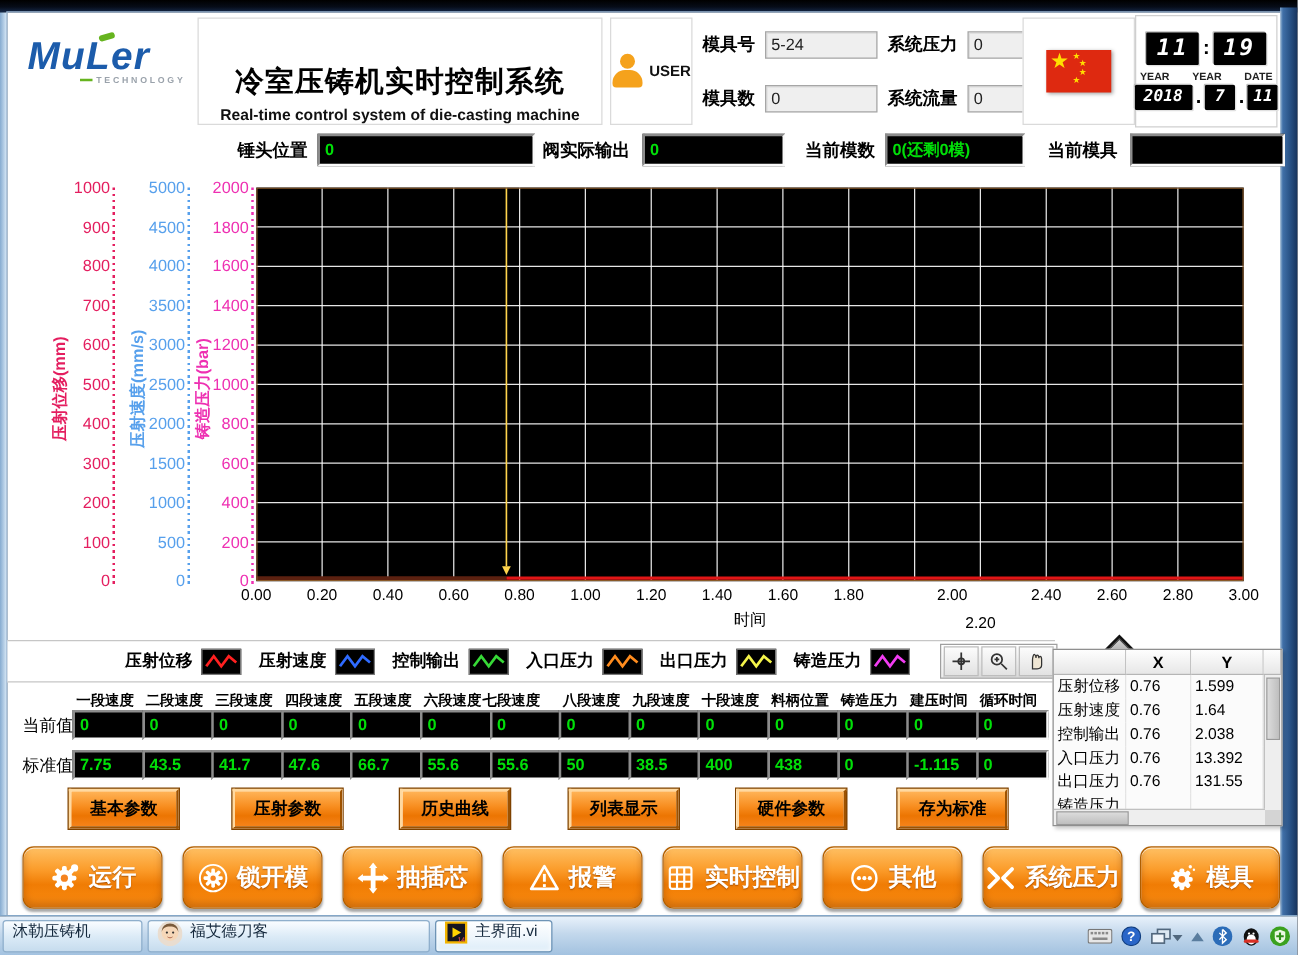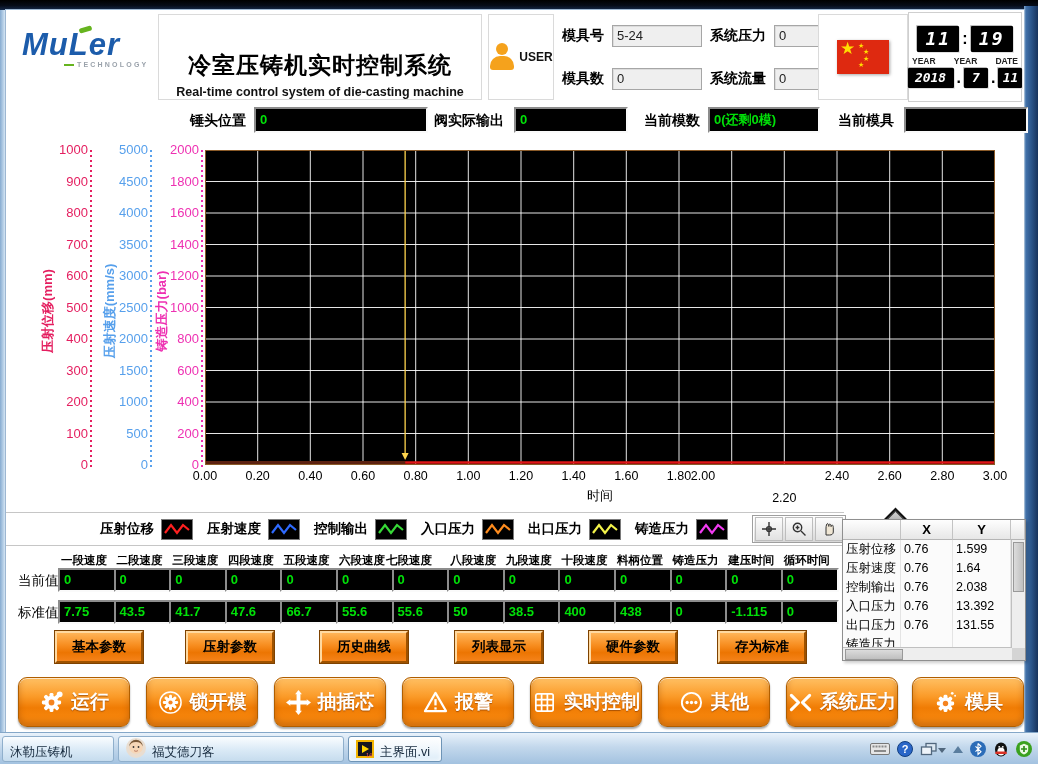--- a/index.html
+++ b/index.html
@@ -111,21 +111,21 @@
     background:linear-gradient(180deg,#ffc063 0%,#fb9b29 38%,#f07c04 62%,#fb8d12 100%);
     border:1px solid #b05e00;box-shadow:inset 0 1px 0 rgba(255,255,255,.65), inset 0 -4px 6px rgba(130,55,0,.35), 0 2px 2px rgba(0,0,0,.35);
     display:flex;align-items:center;justify-content:center;gap:7px;cursor:pointer;}
   .navbtn .nlabel{font-size:19px;font-weight:bold;color:#fff;text-shadow:0 1px 1px rgba(120,50,0,.6);white-space:nowrap;}
   .navbtn svg{width:25px;height:25px;flex:none;}
   
   .taskbar{position:absolute;left:0;top:732px;width:1038px;height:32px;
     background:linear-gradient(180deg,#e9f2fb 0%,#c3d8ec 45%,#a3c2e0 100%);border-top:1px solid #84a7c8;box-sizing:border-box;}
   .tb-tab{position:absolute;top:3px;height:26px;border:1px solid #8fafcc;border-radius:3px;box-sizing:border-box;
     background:linear-gradient(180deg,#fafdff 0%,#dcebf7 50%,#c6dcee 100%);
-    display:flex;align-items:flex-end;gap:6px;padding:0 7px;font-size:12.5px;color:#14283c;cursor:pointer;overflow:hidden;}
+    display:flex;align-items:flex-start;gap:6px;padding:0 7px;font-size:12.5px;color:#14283c;cursor:pointer;overflow:hidden;}
   .tb-tab.active{background:linear-gradient(180deg,#ffffff 0%,#eef6fc 55%,#dcecf8 100%);border-color:#6e94b6;box-shadow:inset 0 0 4px #fff;}
   .tray{position:absolute;right:6px;top:5px;height:22px;display:flex;align-items:center;gap:7px;}
   .tray span{display:inline-flex;}
   .up-arrow{width:0;height:0;border-left:5px solid transparent;border-right:5px solid transparent;border-bottom:7px solid #5a7d9e;}
   .dn-arrow{width:0;height:0;border-left:4px solid transparent;border-right:4px solid transparent;border-top:5px solid #51677d;margin-top:6px;}
 </style>
 </head>
 <body>
 
 <div class="frame-top"></div>
@@ -278,21 +278,21 @@
       <span style="left: -20px;">0.00</span>
       <span style="left: 32.6667px;">0.20</span>
       <span style="left: 85.3333px;">0.40</span>
       <span style="left: 138px;">0.60</span>
       <span style="left: 190.667px;">0.80</span>
       <span style="left: 243.333px;">1.00</span>
       <span style="left: 296px;">1.20</span>
       <span style="left: 348.667px;">1.40</span>
       <span style="left: 401.333px;">1.60</span>
       <span style="left: 454px;">1.80</span>
-      <span style="left: 478px;">2.00</span>
+      <span style="left: 529px; text-align: right;">2.00</span>
       <span style="left: 559.333px; margin-top: 22px;">2.20</span>
       <span style="left: 612px;">2.40</span>
       <span style="left: 664.667px;">2.60</span>
       <span style="left: 717.333px;">2.80</span>
       <span style="left: 770px;">3.00</span>
     </div>
   <div class="xlabel">时间</div>
 
   <div class="legend-bar" id="legendBar">
       <div class="lg-item">

